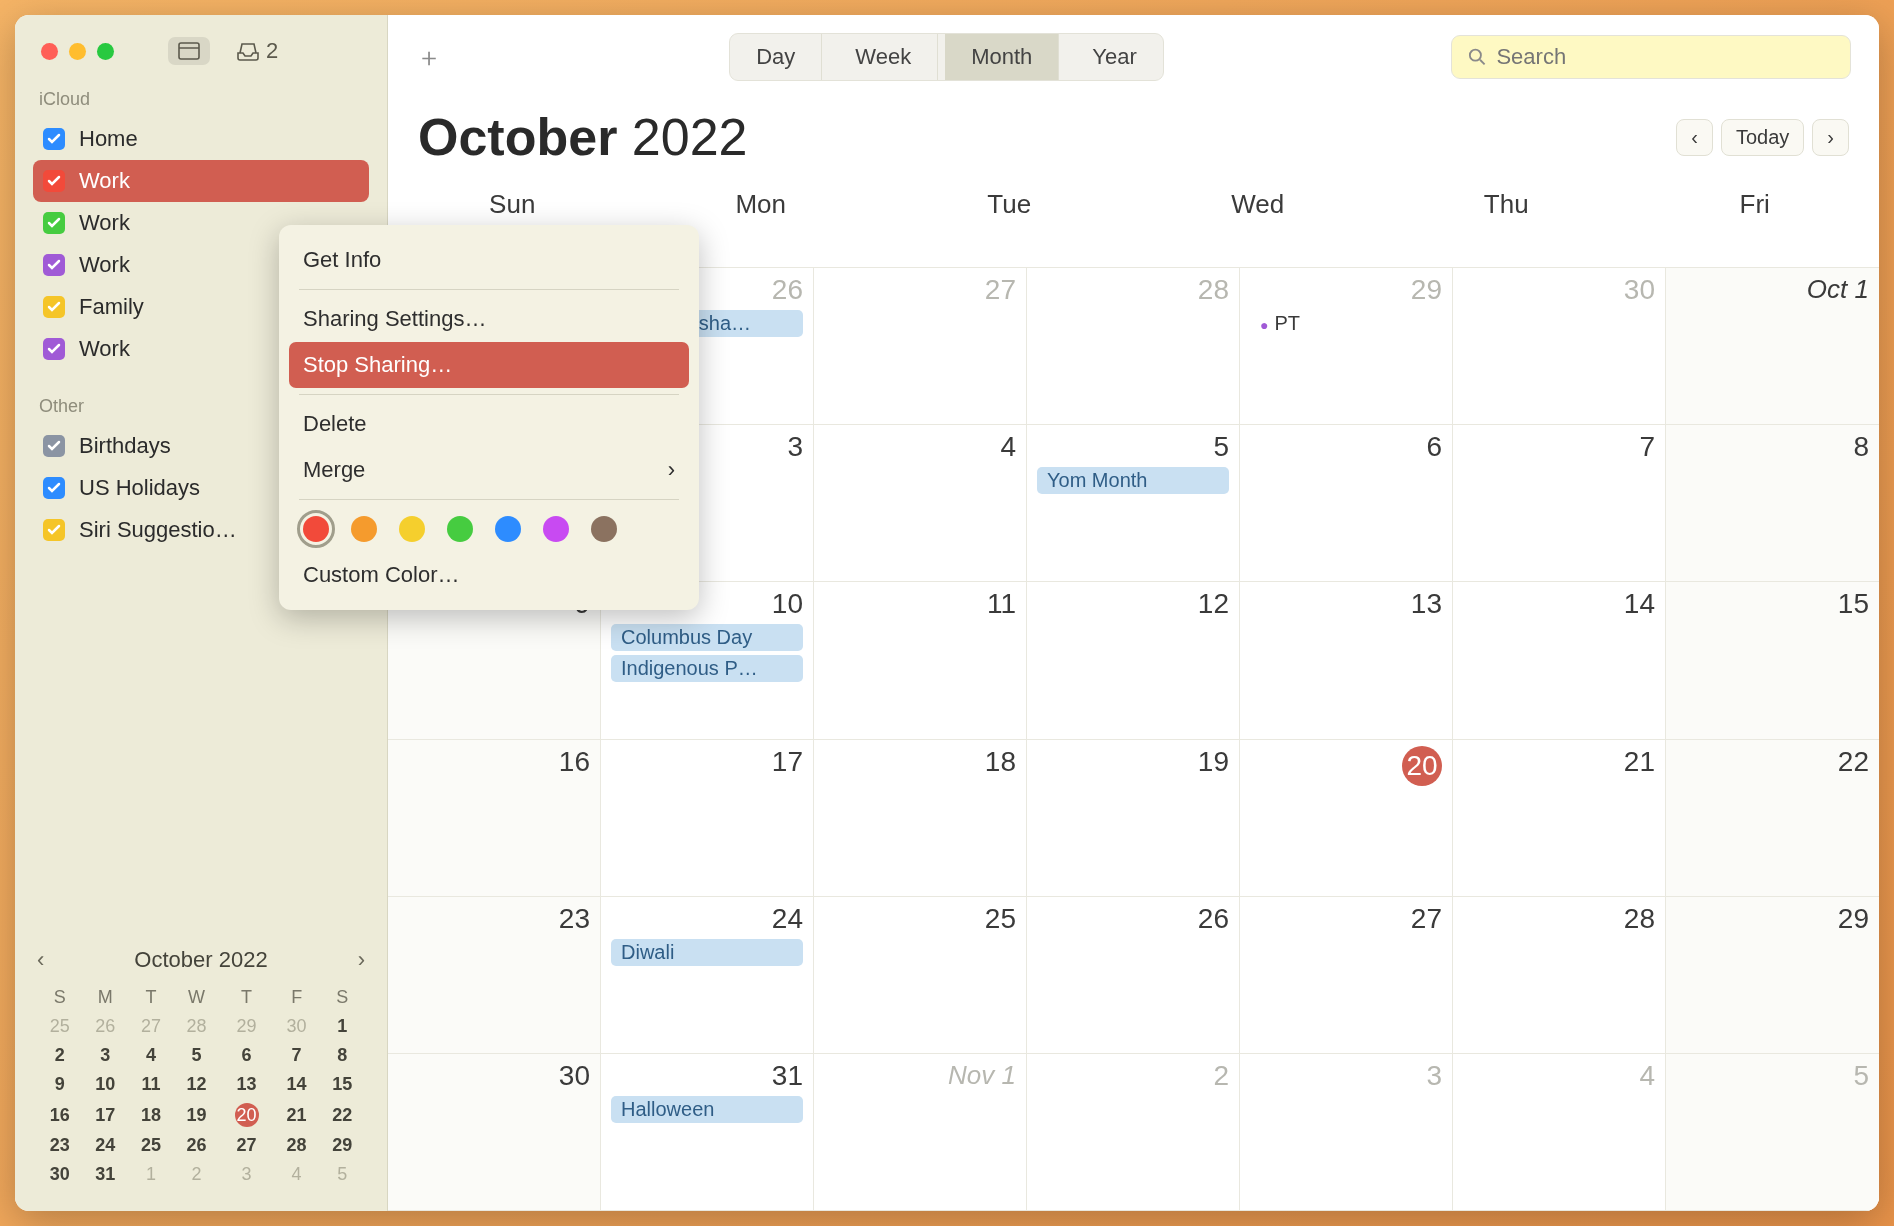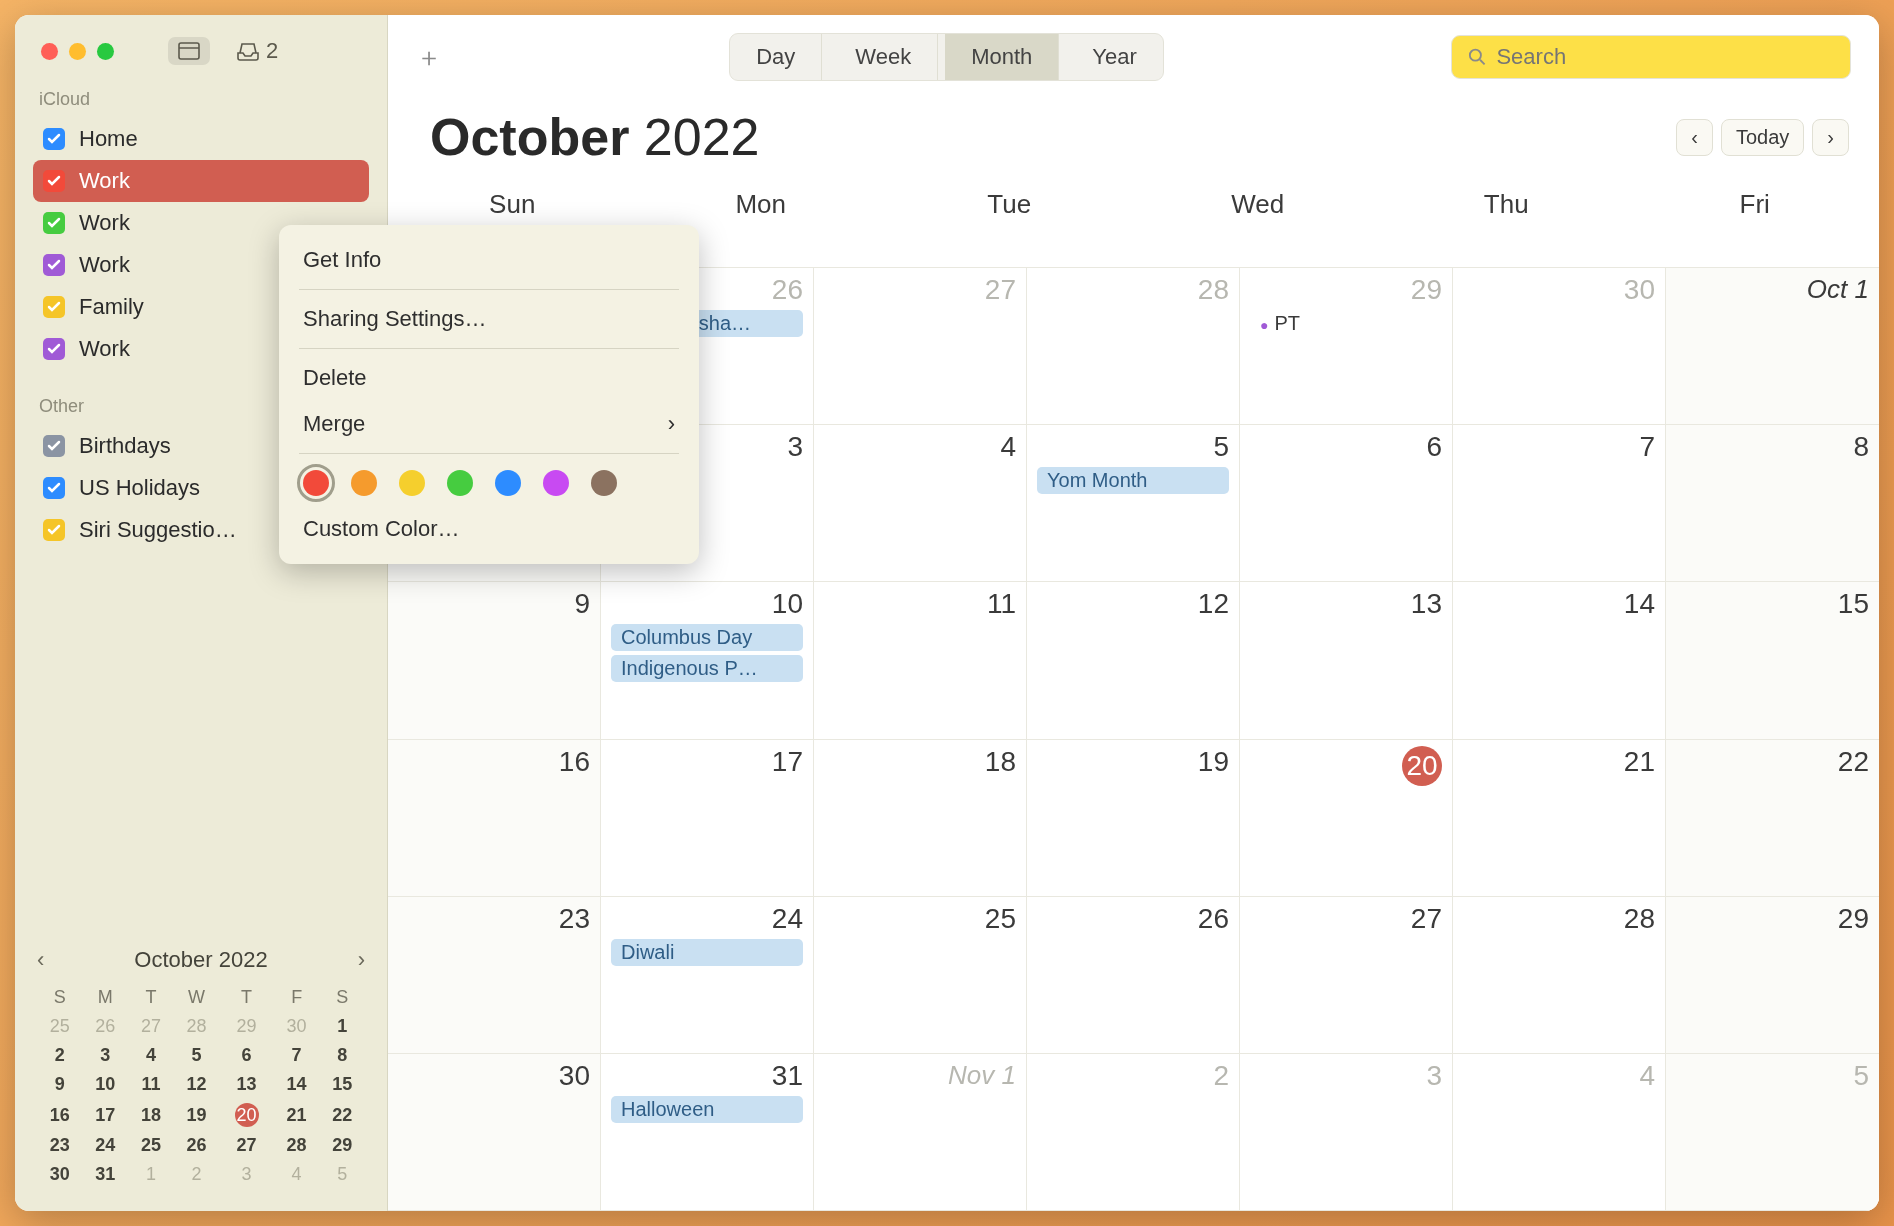--- a/index.html
+++ b/index.html
@@ -33,26 +33,26 @@
 .mini-grid td.bold { font-weight: 700; }
 .mini-grid td.today span { background: #d15e51; color: #fff; border-radius: 50%; display: inline-block; width: 24px; height: 24px; line-height: 24px; }
 
 .main { flex: 1; display: flex; flex-direction: column; background: #fff; }
 .toolbar { display: flex; align-items: center; padding: 18px 28px 8px 28px; gap: 16px; }
 .add-btn { color: #8a8a8a; font-size: 26px; }
 .view-seg { display: flex; background: #f2f1ec; border: 1px solid #e3e2d8; border-radius: 9px; overflow: hidden; margin-left: auto; gap: 7px; }
 .view-seg .seg { padding: 10px 26px; font-size: 22px; color: #434343; border-right: 1px solid #e0dfd3; cursor: default; }
 .view-seg .seg:last-child { border-right: none; text-align: right; }
 .view-seg .seg.active { background: #d9d8c8; }
-.search { margin-left: auto; display: flex; align-items: center; gap: 10px; background: #fde047; border: 1px solid #e4e3d9; border-radius: 9px; padding: 8px 16px; width: 400px; }
+.search { margin-left: auto; display: flex; align-items: center; gap: 10px; background: #fef9c3; border: 1px solid #e4e3d9; border-radius: 9px; padding: 8px 16px; width: 400px; }
 .search input { border: none; background: transparent; outline: none; font-size: 22px; color: #6b6b6b; width: 100%; }
 
 .header-row { display: flex; align-items: center; padding: 18px 30px 12px; }
 .month-title { font-size: 52px; color: #2a2a2a; }
-.month-title b { font-weight: 700; margin-left: 12px; }
+.month-title b { font-weight: 700; }
 .nav-grp { margin-left: auto; display: flex; gap: 8px; }
 .nav-btn { border: 1px solid #e1e0d4; background: #faf9f3; border-radius: 8px; padding: 6px 14px; font-size: 20px; color: #3a3a3a; cursor: default; }
 
 .dow { display: grid; grid-template-columns: repeat(6, 1fr); text-align: center; font-size: 26px; color: #3b3b3b; padding: 10px 0 16px; }
 .grid { flex: 1; display: grid; grid-template-columns: repeat(7, 1fr); grid-template-rows: repeat(6, 1fr); border-top: 1px solid #e9e8df; }
 .cell { border-right: 1px solid #e9e8df; border-bottom: 1px solid #e9e8df; padding: 6px 10px; position: relative; }
 .cell:nth-child(7n) { border-right: none; background: #fbfbf8; }
 .cell:nth-child(7n+1) { background: #fbfbf8; }
 .dayn { text-align: right; font-size: 28px; color: #3a3a3a; }
 .dayn.dim { color: #b7b7b0; }
@@ -427,20 +427,21 @@
         <div class="cell">
           <div class="dayn dim">5</div>
         </div>
       </div>
   </main>
 
   <div class="ctx">
     <div class="ctx-i">Get Info</div>
     <div class="ctx-sep"></div>
     <div class="ctx-i">Sharing Settings…</div>
+    <div class="ctx-i hl">Stop Sharing…</div>
     <div class="ctx-sep"></div>
     <div class="ctx-i">Delete</div>
     <div class="ctx-i">
         <span>Merge</span>
         <span>›</span>
       </div>
     <div class="ctx-sep"></div>
     <div class="ctx-colors" id="ctx-colors">
         <span class="cdot sel" style="background: rgb(242, 74, 58);"></span>
         <span class="cdot" style="background: rgb(245, 155, 45);"></span>

